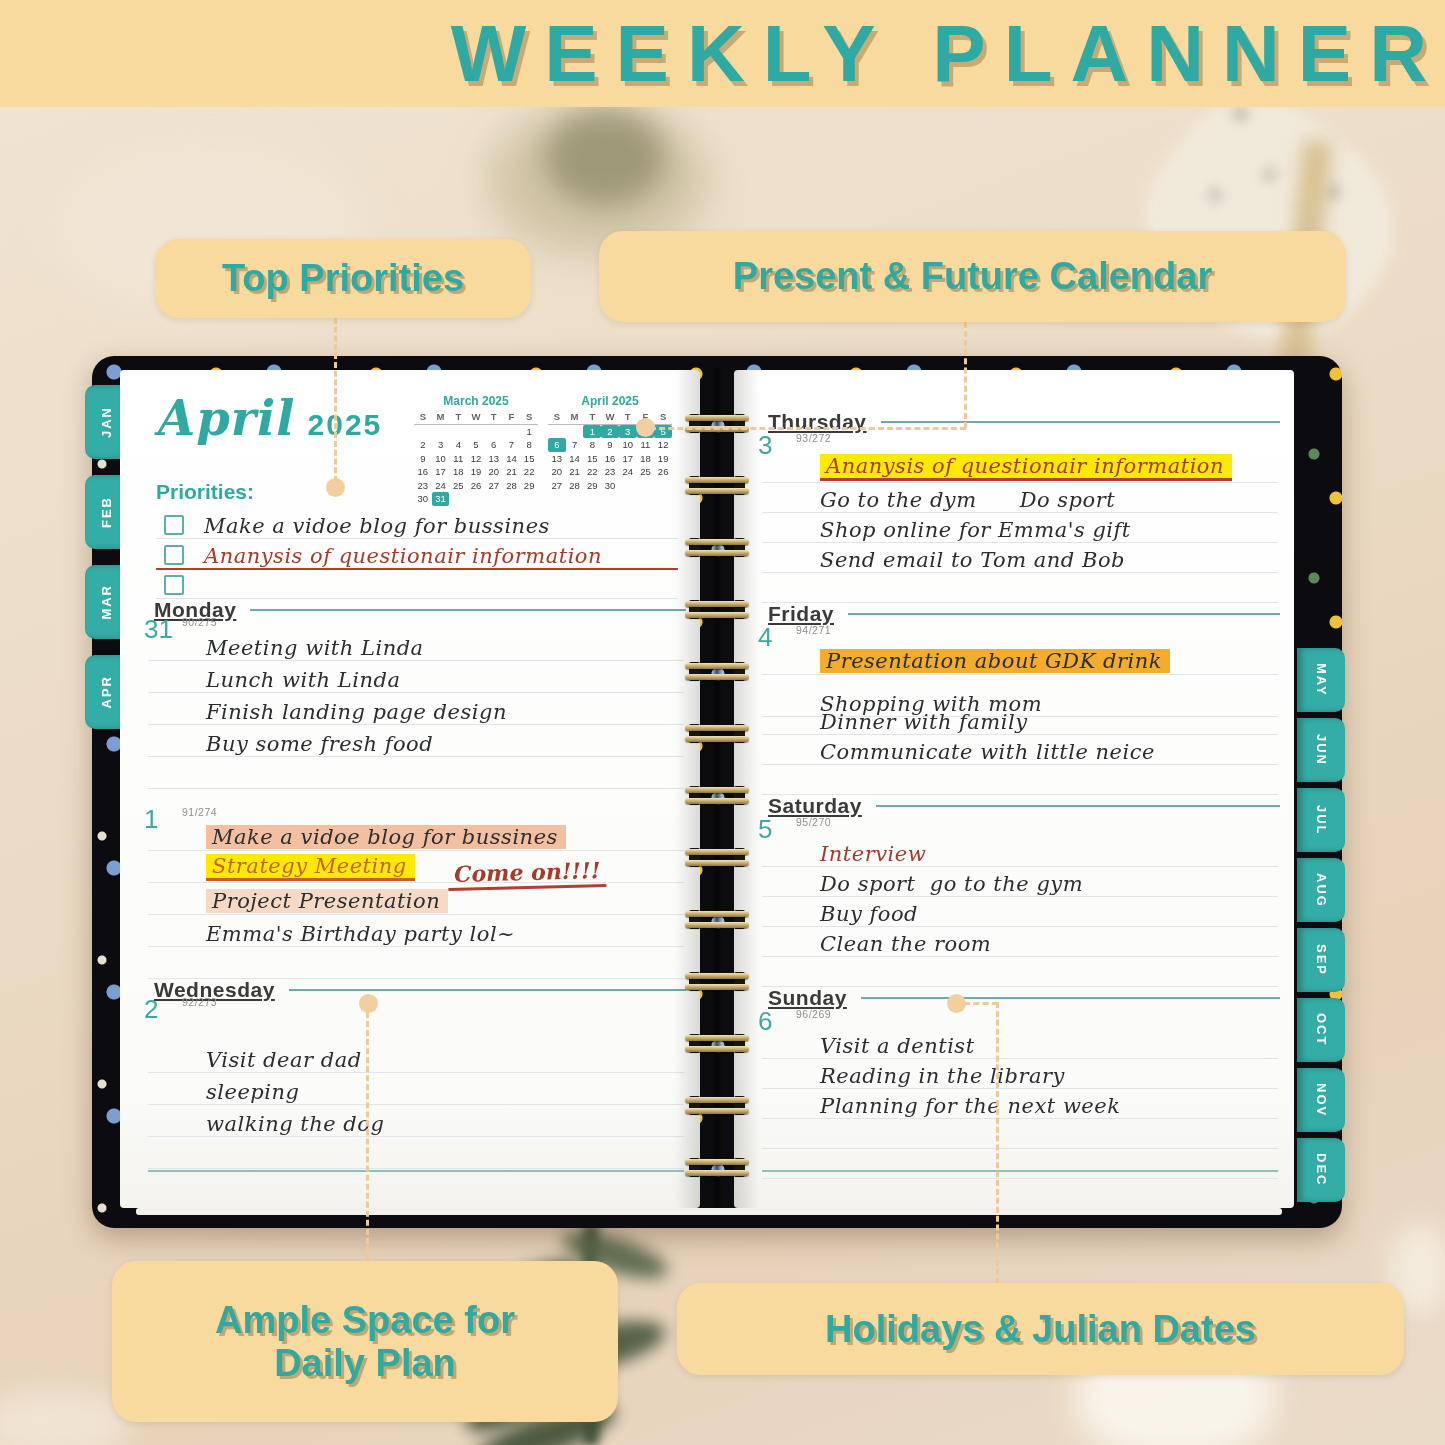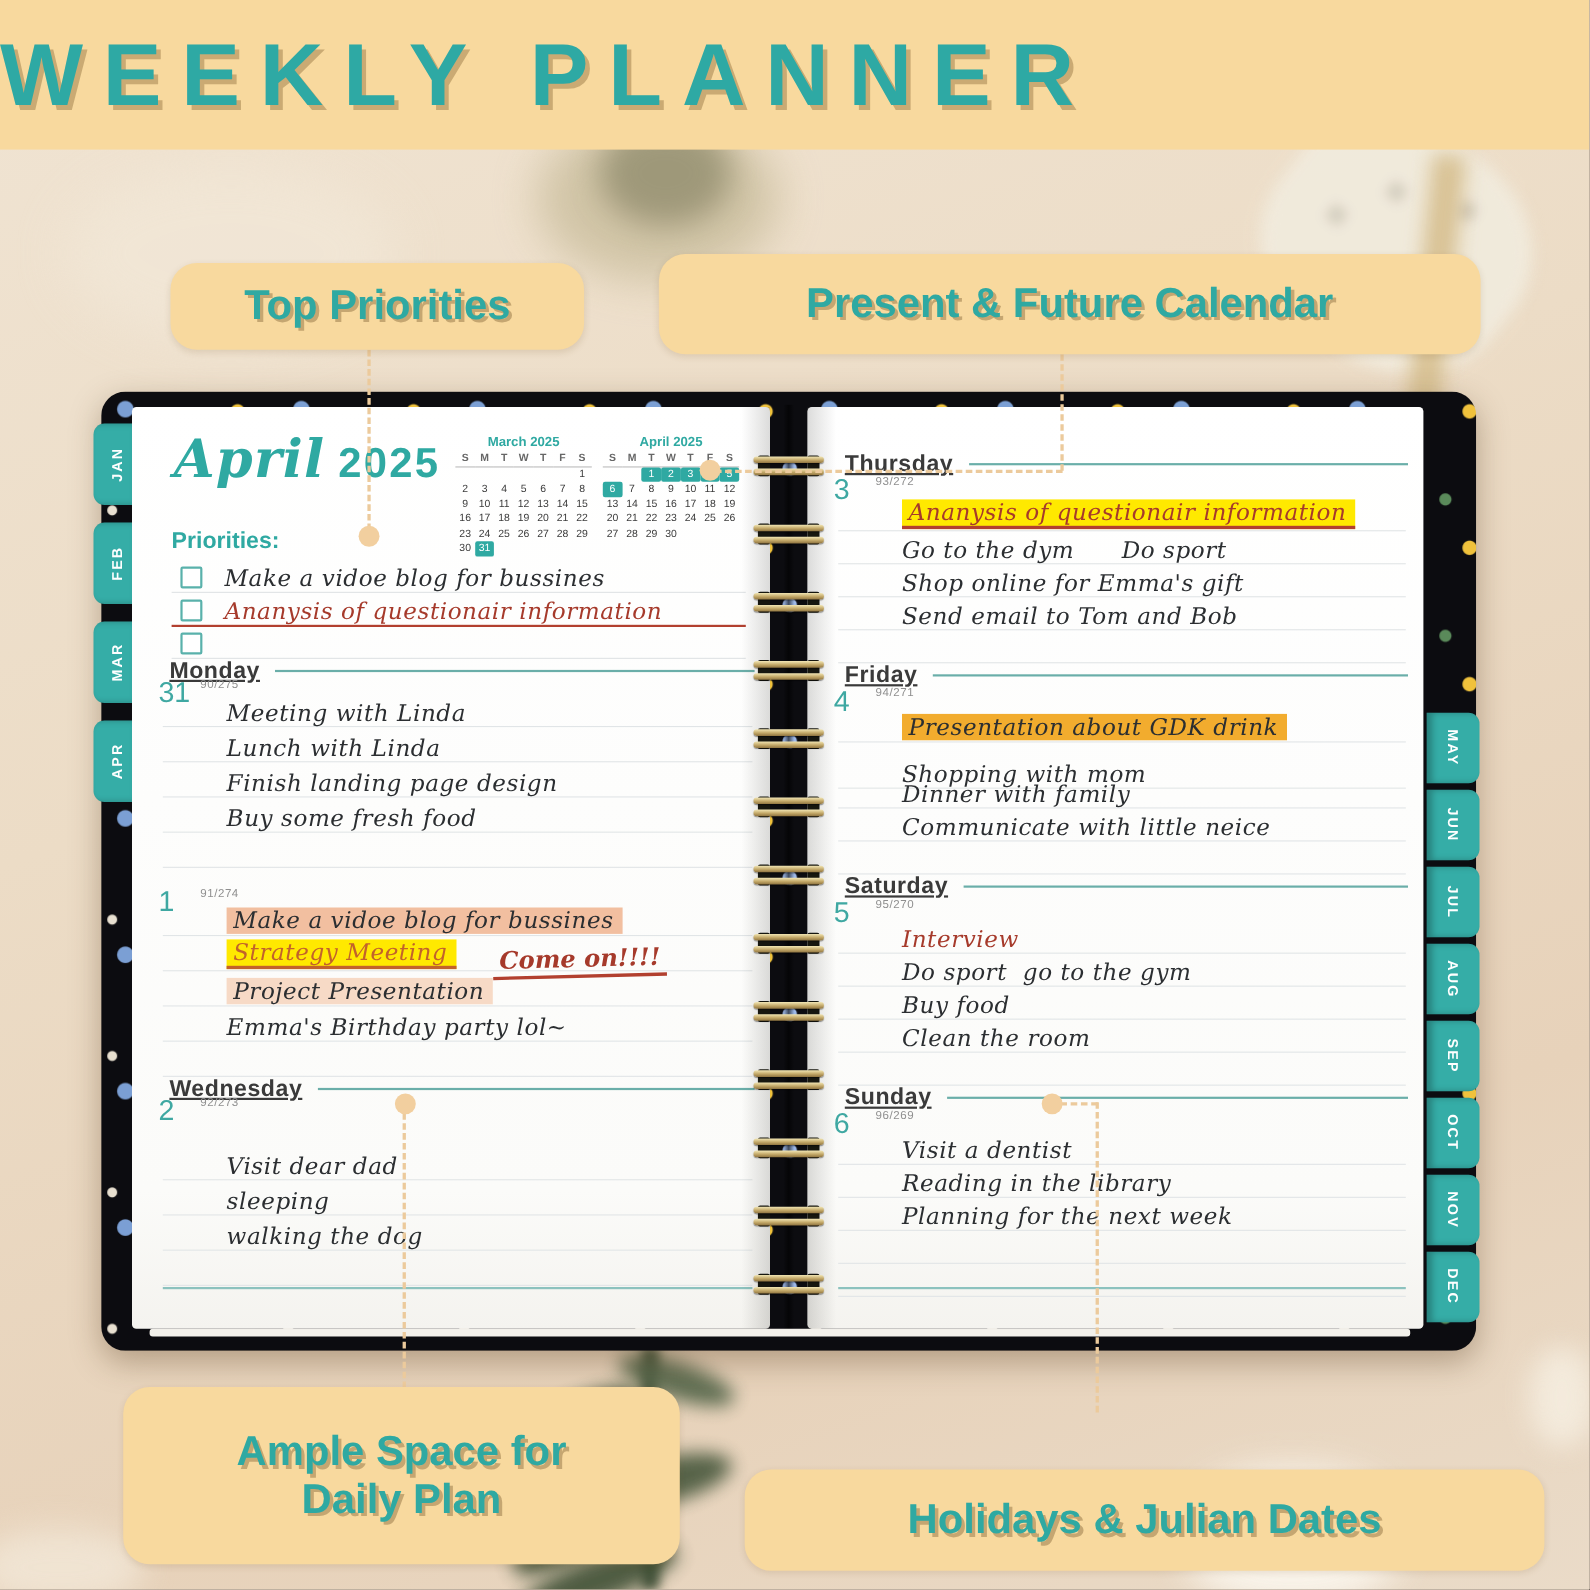--- a/index.html
+++ b/index.html
@@ -24,32 +24,32 @@
   .p1{left:462px;top:1272px;width:125px;height:38px;transform:rotate(-24deg);}
   .p2{left:532px;top:1326px;width:135px;height:42px;transform:rotate(-14deg);}
   .p3{left:458px;top:1372px;width:145px;height:42px;transform:rotate(-28deg);background:#3e4f35;}
   .p4{left:560px;top:1238px;width:110px;height:34px;transform:rotate(18deg);background:#55664a;}
   .p5{left:470px;top:1416px;width:150px;height:40px;transform:rotate(-20deg);background:#3e4f35;}
   .d-star1{left:1075px;top:1335px;width:200px;height:125px;background:#fbf7ef;border-radius:45%;filter:blur(16px);opacity:.9;}
   .d-star2{left:1390px;top:1225px;width:60px;height:90px;background:#f6efe2;border-radius:45%;filter:blur(12px);opacity:.8;}
   .d-star3{left:-20px;top:1390px;width:150px;height:70px;background:#f6efe2;border-radius:45%;filter:blur(14px);opacity:.6;}
   .d-soft1{left:60px;top:150px;width:300px;height:160px;background:#f2e8d8;border-radius:50%;filter:blur(22px);opacity:.7;}
   
-  .banner{position:absolute;left:0;top:0;width:1445px;height:136px;background:#f8d99e;
-          display:flex;align-items:center;justify-content:flex-start;z-index:30;}
+  .banner{position:absolute;left:0;top:0;width:1445px;height:107px;background:#f8d99e;
+          display:flex;align-items:center;justify-content:flex-end;z-index:30;}
   .banner h1{margin:0;font-size:80px;font-weight:700;letter-spacing:18px;color:#2ea9a4;
              text-shadow:4px 5px 0 rgba(125,95,45,.38);}
   .callout{position:absolute;background:#f8d99e;border-radius:24px;display:flex;flex-direction:column;
            align-items:center;justify-content:center;z-index:40;box-shadow:0 2px 6px rgba(120,90,40,.15);}
   .callout span{font-size:38px;font-weight:700;color:#2fa9a2;text-shadow:3px 3px 0 rgba(120,90,45,.4);
                 line-height:1.12;white-space:nowrap;}
   .co-tp{left:155px;top:239px;width:376px;height:79px;}
   .co-pf{left:599px;top:231px;width:747px;height:91px;}
   .co-as{left:112px;top:1261px;width:506px;height:161px;}
-  .co-hj{left:677px;top:1336px;width:727px;height:92px;}
+  .co-hj{left:677px;top:1283px;width:727px;height:92px;}
   
   .conn{position:absolute;z-index:25;}
   .conn.v{border-left:3px dashed #ecca9c;width:0;}
   .conn.h{border-top:3px dashed #ecca9c;height:0;}
   .dot{position:absolute;width:19px;height:19px;border-radius:50%;background:#f2cf9f;z-index:26;}
   
   .planner{position:absolute;left:92px;top:356px;width:1250px;height:872px;z-index:10;}
   .cover{position:absolute;inset:0;border-radius:22px;background-color:#0c0c10;
      background-image:
        radial-gradient(circle 7px at 22px 16px,#7b9fd4 0 7px,transparent 8px),
@@ -82,21 +82,21 @@
   .coil{position:absolute;left:0;width:100%;height:20px;}
   .coil i{position:absolute;top:0;width:11px;height:19px;background:#17170f;border-radius:2px;}
   .coil i.hl{left:1px}.coil i.hr{right:1px}
   .coil b{position:absolute;left:-3px;right:-3px;height:6px;border-radius:3px;
           background:linear-gradient(180deg,#f2e6b4,#c3a868 55%,#8f7440);box-shadow:0 1px 1px rgba(0,0,0,.4);}
   .coil b.bt{top:1px}.coil b.bb{top:12px}
   
   .month-header{position:absolute;left:38px;top:20px;white-space:nowrap;}
   .month-header .script{font-family:"DejaVu Serif",serif;font-style:italic;font-weight:700;
         font-size:48px;color:#2fa9a2;letter-spacing:1px;}
-  .month-header .year{font-size:38px;font-weight:700;color:#2fa9a2;margin-left:12px;letter-spacing:2px;}
+  .month-header .year{font-size:30px;font-weight:700;color:#2fa9a2;margin-left:12px;letter-spacing:2px;}
   
   .minical{position:absolute;top:24px;width:124px;}
   .mc-0{left:294px;} .mc-1{left:428px;}
   .mc-title{font-size:12px;font-weight:700;color:#2fa9a2;text-align:center;margin-bottom:2px;}
   .mc-grid{display:grid;grid-template-columns:repeat(7,1fr);}
   .mc-cell{font-size:9.5px;color:#3b3b3b;text-align:center;line-height:13.5px;height:13.5px;}
   .mc-h{color:#666;font-weight:700;border-bottom:1px solid #bbb;}
   .mc-hl{background:#2fa9a2;color:#fff;border-radius:2px;}
   
   .pr-label{position:absolute;left:36px;top:110px;font-size:21px;font-weight:700;color:#2fa9a2;}

